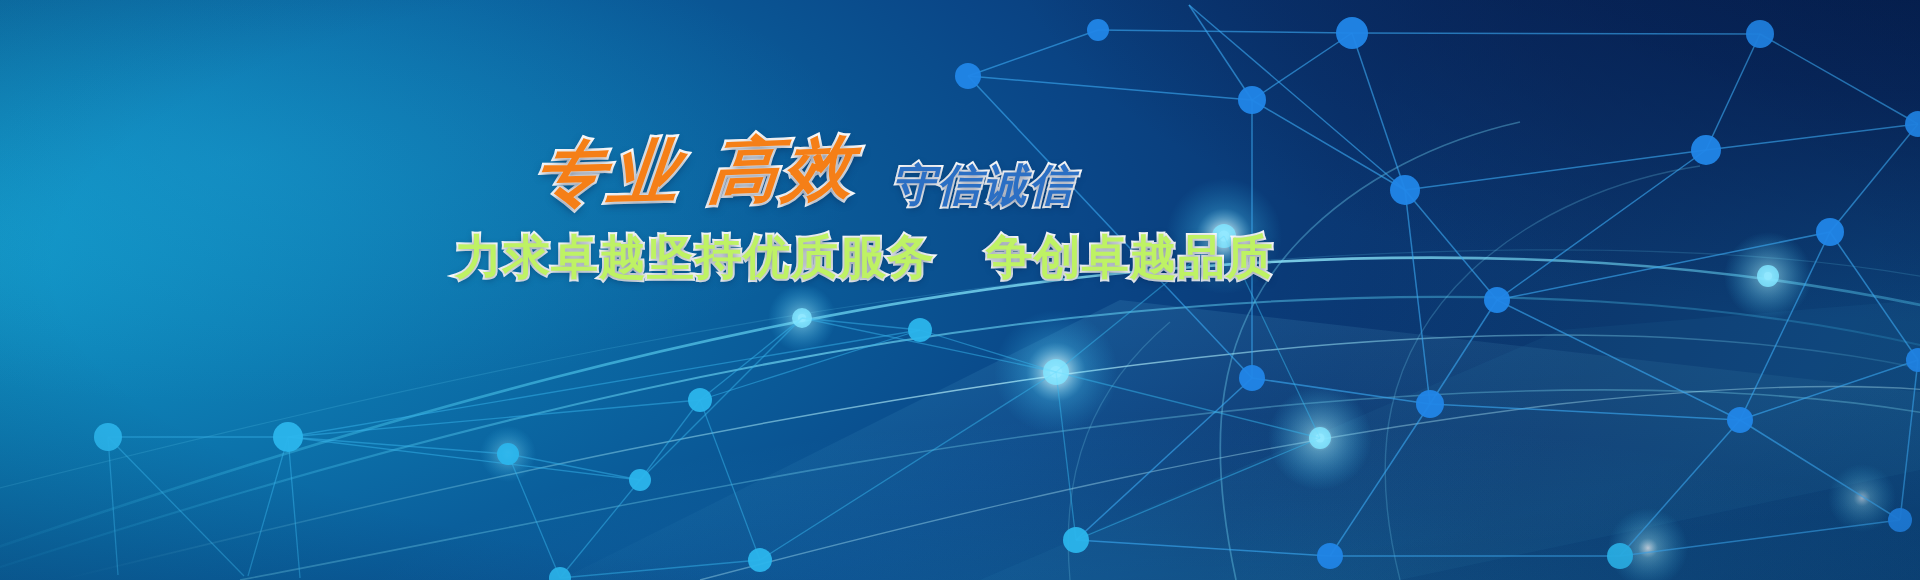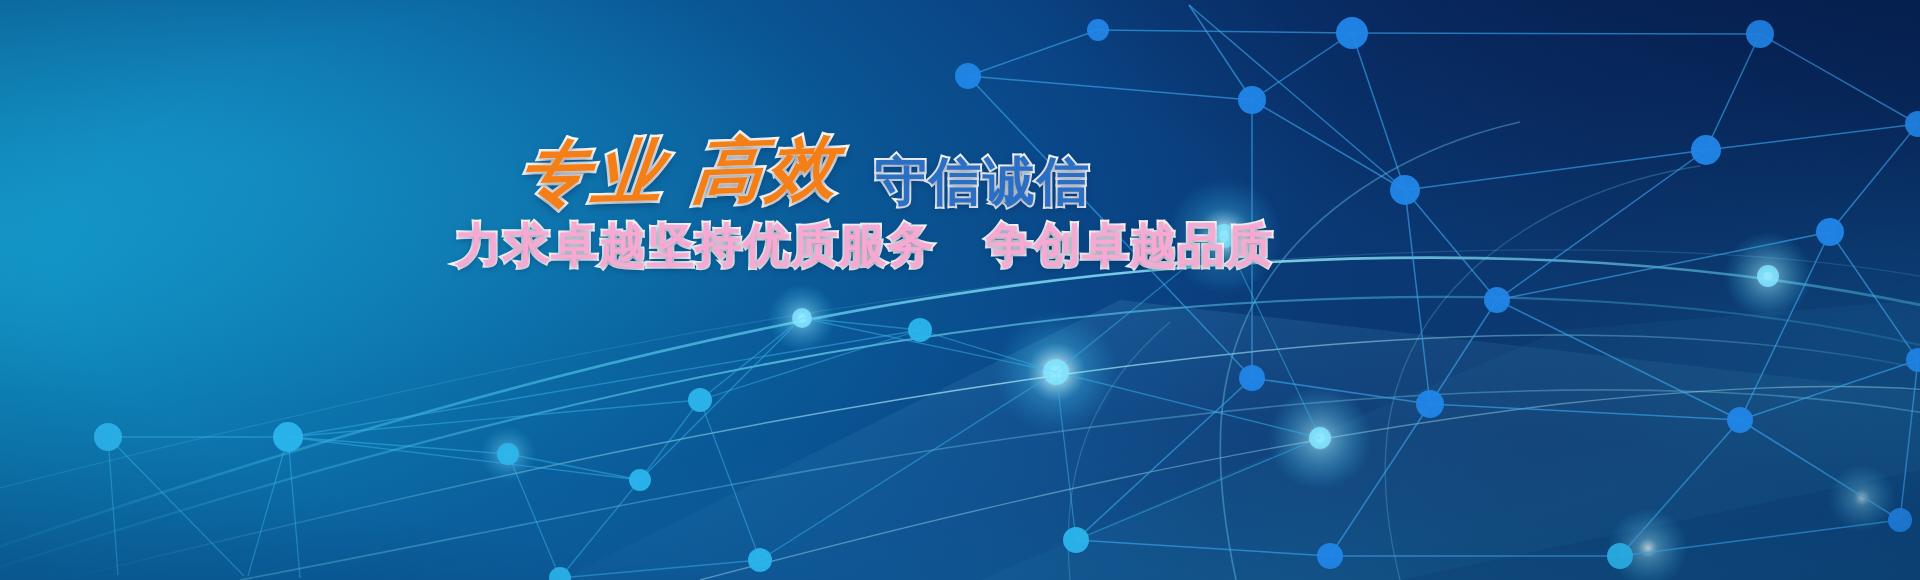--- a/index.html
+++ b/index.html
@@ -74,39 +74,40 @@
     text-shadow:
       0 0 2px rgba(255,255,255,0.95),
       0 3px 8px rgba(3,26,66,0.55);
     transform:skewX(-7deg) rotate(-1.4deg);
     position:relative;
     top:-2px;
   }
   .kw#kw2 { transform:skewX(-7deg) rotate(-2.2deg); top:-6px; }
   .kw-gap { width:26px; display:inline-block; }
   .tagline-w {
-    font-size:52px;
+    font-size:44px;
     font-weight:bold;
     font-family:"DejaVu Sans", sans-serif;
     color:#2b6fc4;
     letter-spacing:2px;
     -webkit-text-stroke:4px #ffffff;
     paint-order:stroke fill;
     text-shadow:0 2px 7px rgba(3,26,66,0.5);
     margin-left:34px;
     position:relative;
     top:-3px;
+    font-style:italic;
   }
   #line2 {
-    margin-top:10px;
+    margin-top:22px;
     white-space:nowrap;
     font-size:47px;
     font-weight:bold;
     font-family:"DejaVu Sans", sans-serif;
-    color:#f9a8d4;
+    color:#bef264;
     letter-spacing:1px;
     line-height:1.08;
     -webkit-text-stroke:4px #ffffff;
     paint-order:stroke fill;
     text-shadow:0 2px 7px rgba(3,26,66,0.5);
   }
   #line2 .sp { display:inline-block; width:16px; }
 </style>
 </head>
 <body>

